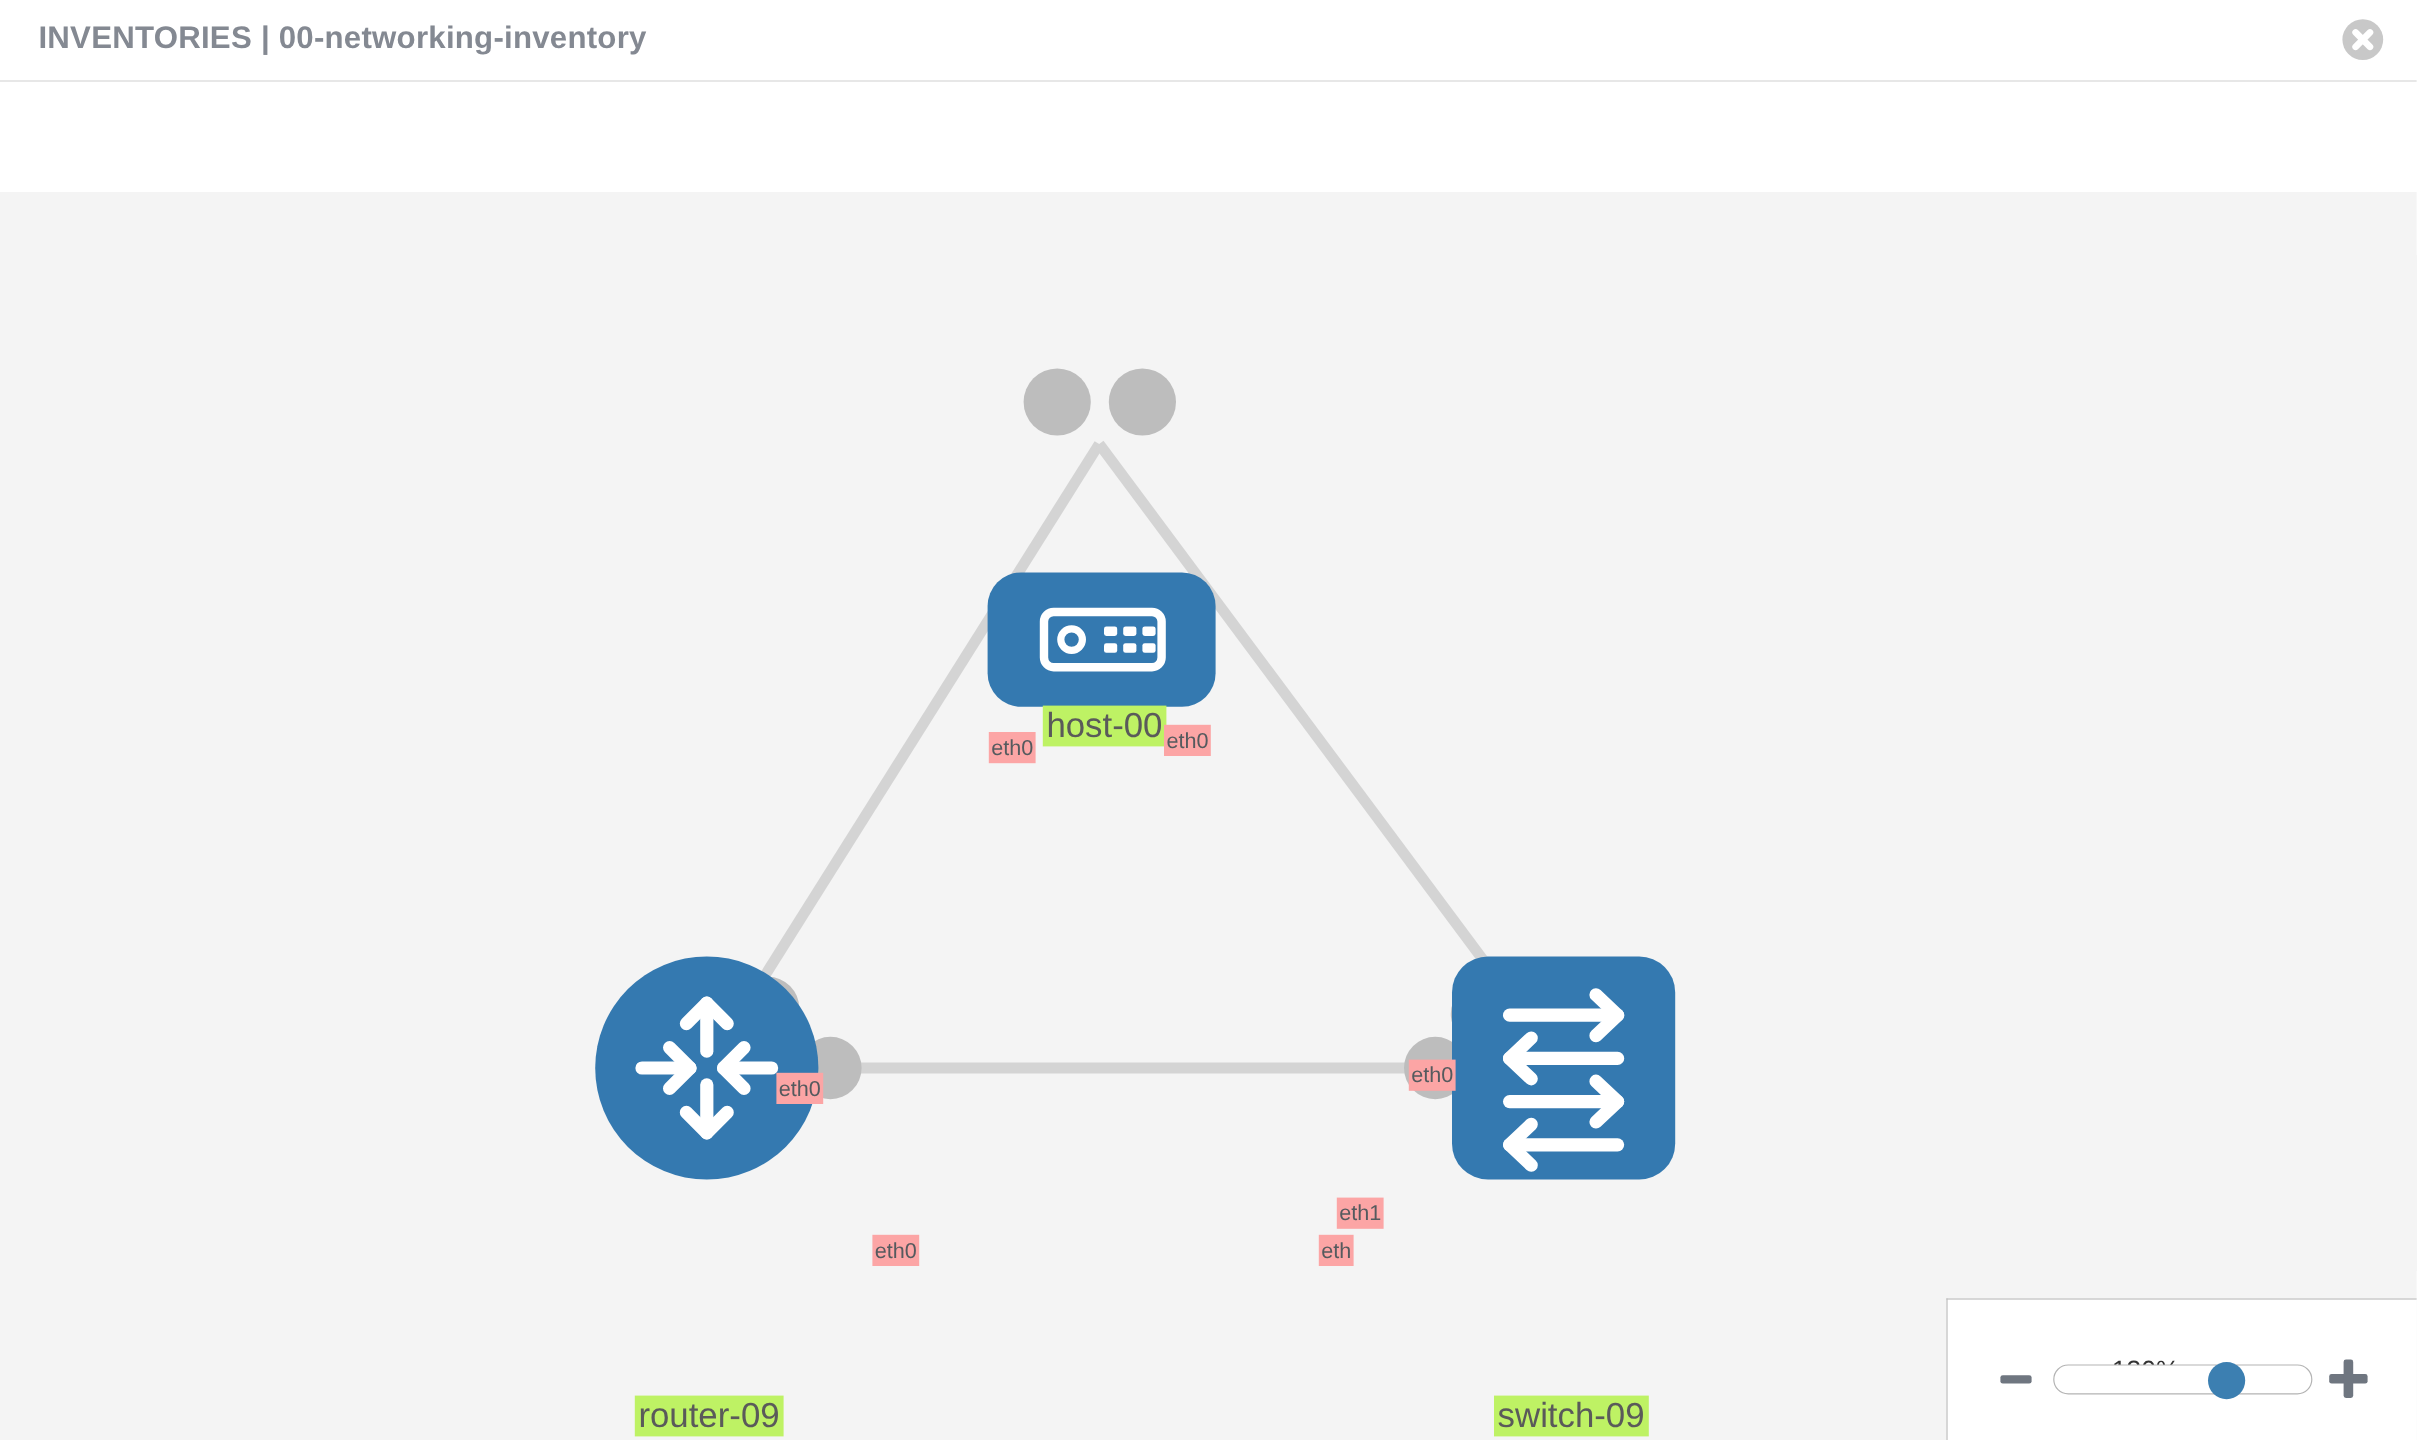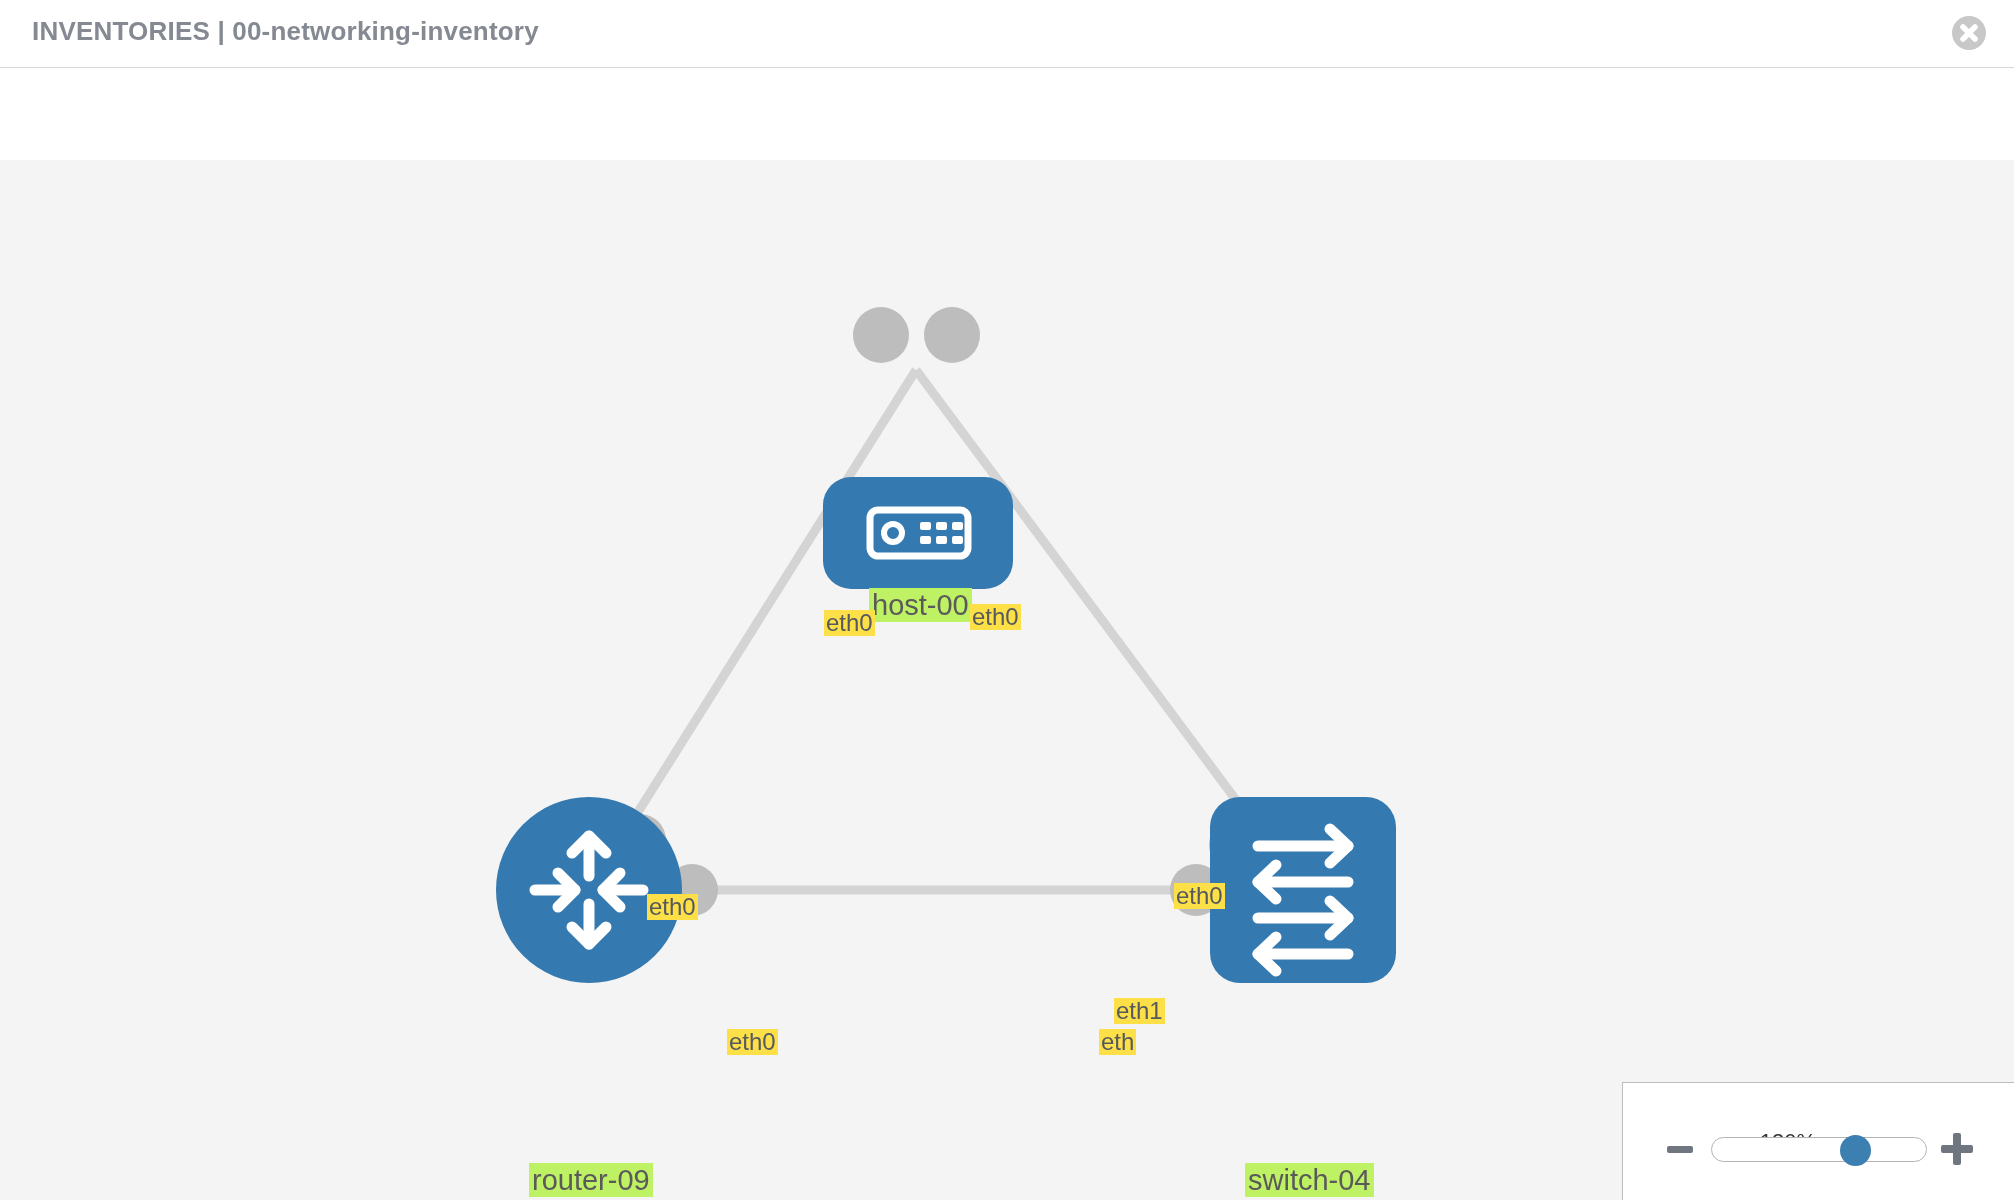--- a/index.html
+++ b/index.html
@@ -105,23 +105,23 @@
     position: absolute;
     background: #bef264;
     color: #5a5a5a;
     font-size: 29px;
     white-space: nowrap;
     padding: 0 3px;
     line-height: 34px;
   }
   .iface-label {
     position: absolute;
-    background: #fde047;
+    background: #fca5a5;
     color: #555a5e;
-    font-size: 24px;
+    font-size: 18px;
     white-space: nowrap;
     padding: 0 2px;
     line-height: 26px;
   }
 
   
   .zoom-panel {
     position: absolute; left: 1622px; top: 1082px;
     width: 392px; height: 118px;
     background: #ffffff;
@@ -248,21 +248,21 @@
           <polyline points="1330,741 1348,758 1330,775"></polyline>
 
           <line x1="1348" y1="794" x2="1258" y2="794"></line>
           <polyline points="1276,777 1258,794 1276,811"></polyline>
         </g>
       </g>
     </svg>
 
     <div class="node-label" style="left:869px; top:428px;">host-00</div>
     <div class="node-label" style="left:529px; top:1003px;">router-09</div>
-    <div class="node-label" style="left:1245px; top:1003px;">switch-04</div>
+    <div class="node-label" style="left:1245px; top:1003px;">switch-09</div>
 
     <div class="iface-label" style="left:824px; top:450px;">eth0</div>
     <div class="iface-label" style="left:970px; top:444px;">eth0</div>
     <div class="iface-label" style="left:647px; top:734px;">eth0</div>
     <div class="iface-label" style="left:1174px; top:723px;">eth0</div>
     <div class="iface-label" style="left:727px; top:869px;">eth0</div>
     <div class="iface-label" style="left:1099px; top:869px;">eth</div>
     <div class="iface-label" style="left:1114px; top:838px;">eth1</div>
   </div>
 

